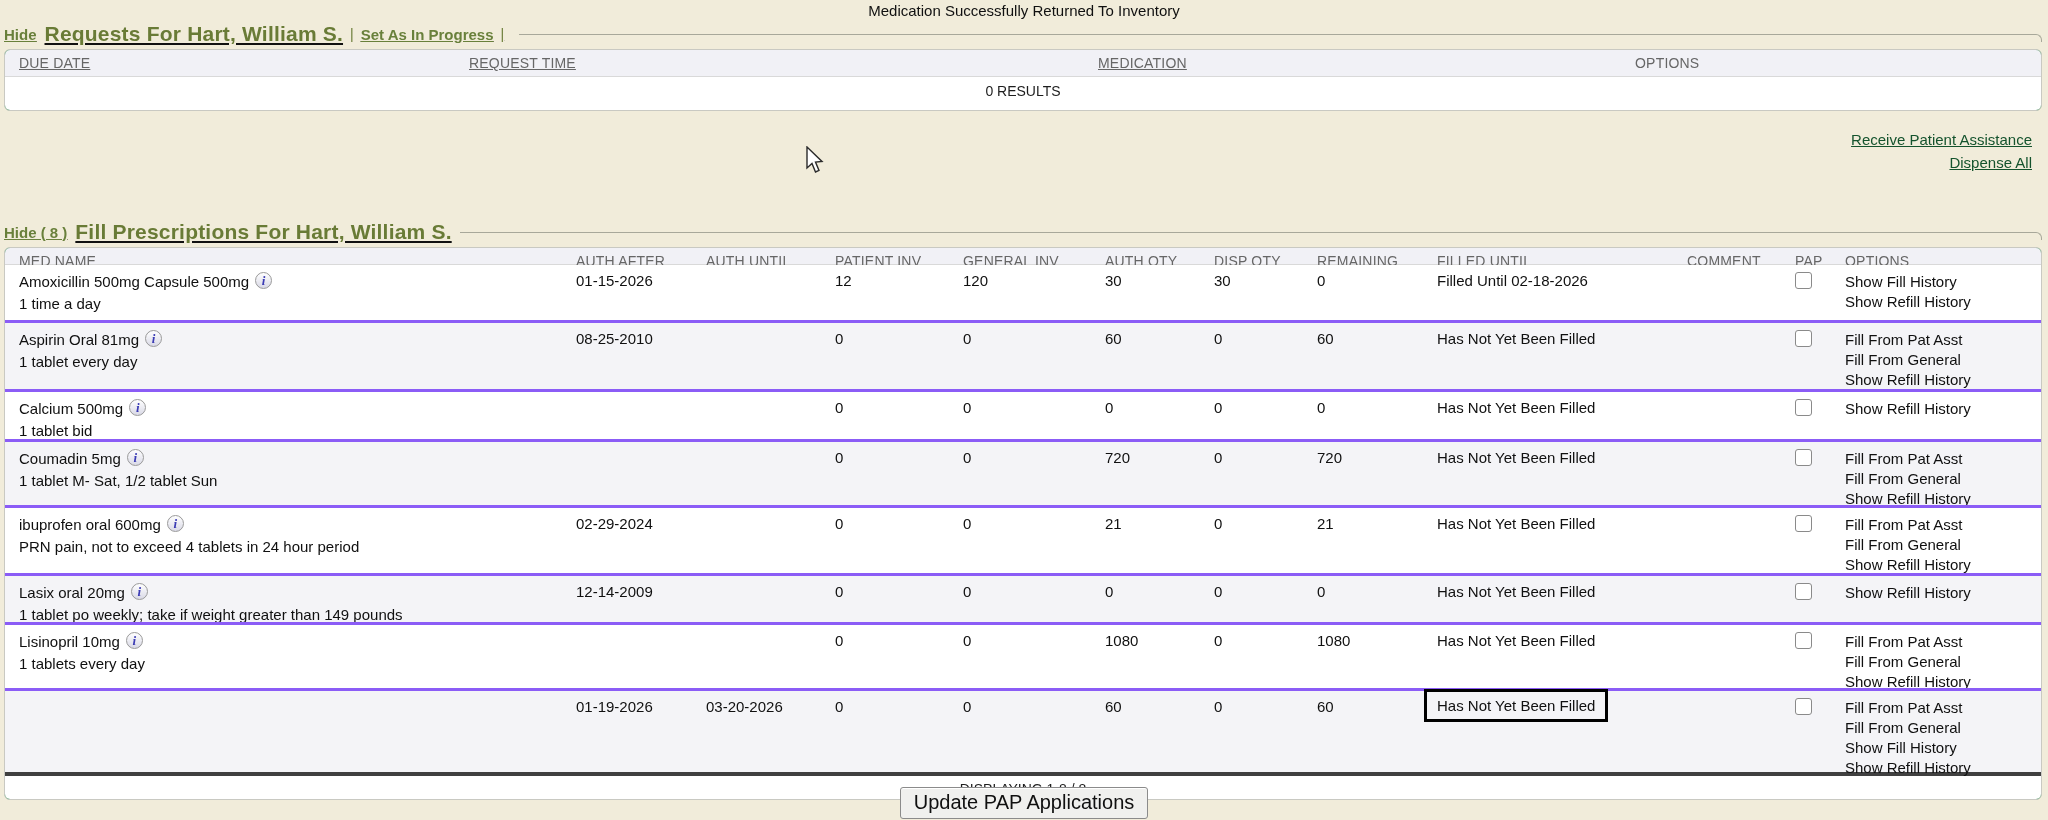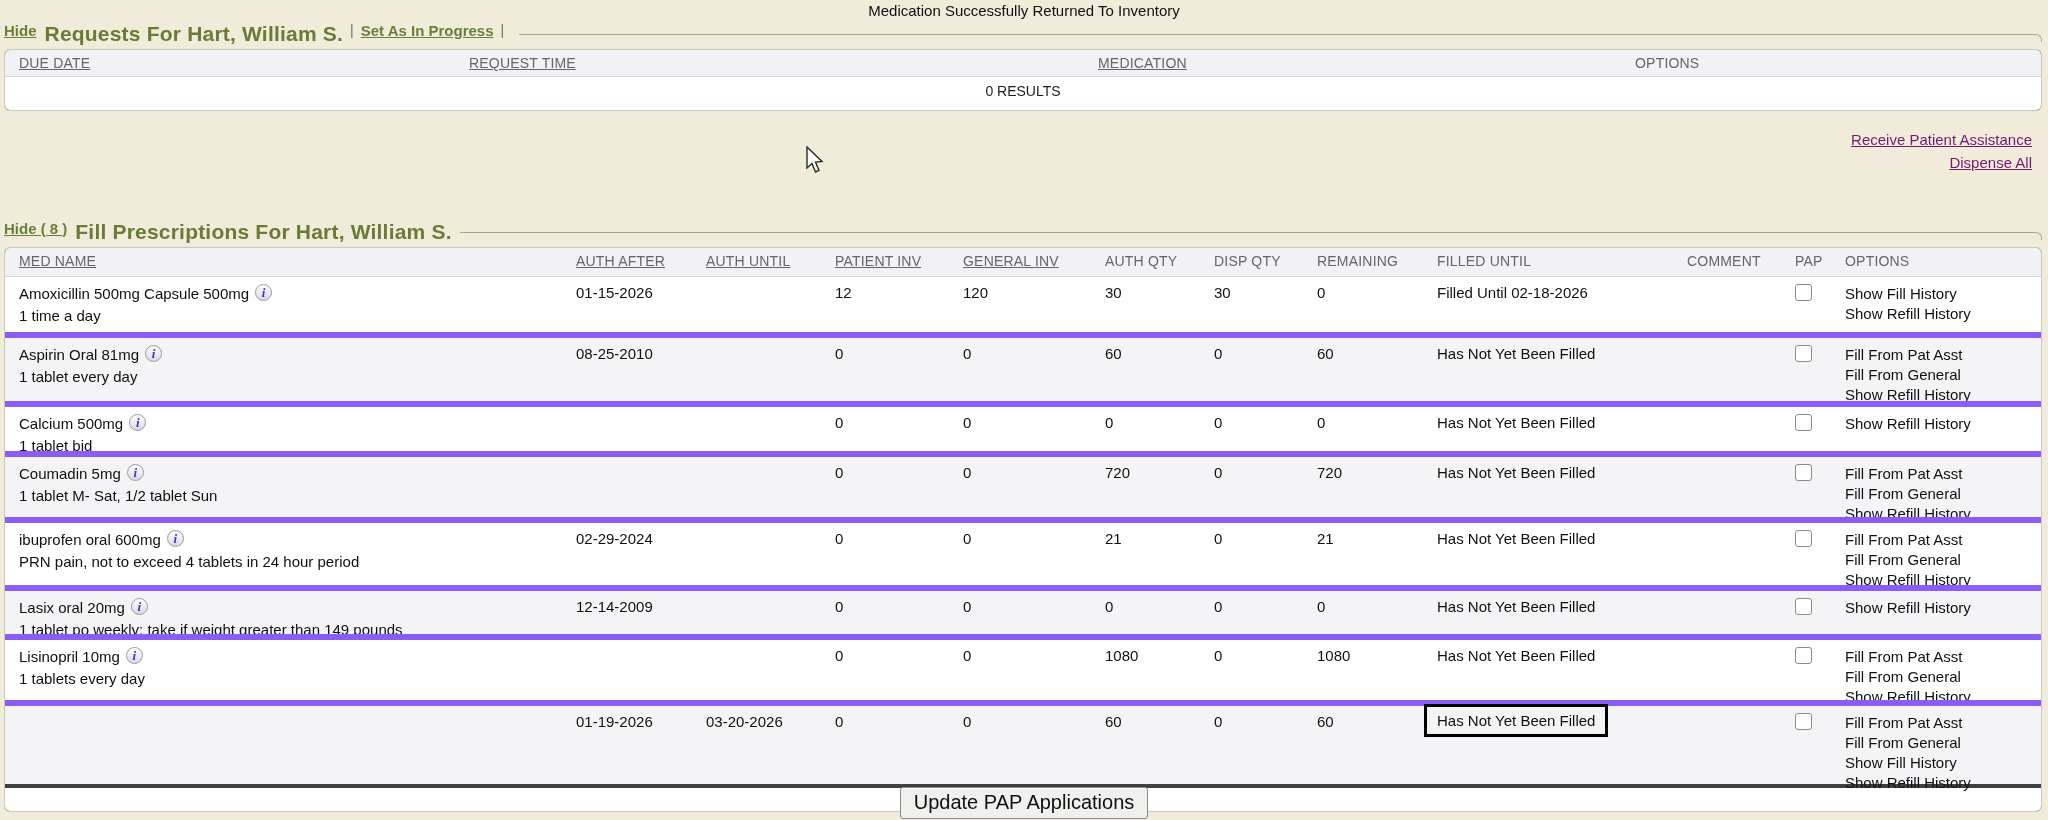--- a/index.html
+++ b/index.html
@@ -12,51 +12,51 @@
   }
 
   
   .top-msg { position:absolute; top:2px; left:0; right:0; text-align:center; font-size:15px; color:#101010; }
 
   
   .section { position:absolute; left:4px; right:6px; }
   #requests-section { top:22px; }
   #fill-section { top:196px;margin-top:24px; }
 
-  .section-titlebar { display:flex; white-space:nowrap; }
+  .section-titlebar { display:flex; align-items:center; white-space:nowrap;text-decoration:underline; }
   .hide-link { color:#69803b; font-weight:bold; font-size:15px; text-decoration:underline; margin-right:8px; cursor:pointer; }
   .section-title { color:#697b36; font-weight:bold; font-size:21px; letter-spacing:0.2px; }
   .title-sep { color:#697b36; font-size:14px; margin:0 7px; }
   .green-link { color:#69803b; font-size:15px; text-decoration:underline; cursor:pointer; font-weight:bold;}
   .legend-line { flex:1; margin-left:8px; height:8px; border-top:1px solid #a8a89a; border-right:1px solid #a8a89a; border-top-right-radius:6px; align-self:flex-start; margin-top:12px; }
 
   .tablebox { margin-top:3px; background:#15803d; border:1px solid #c9c9c2; border-radius:6px; overflow:hidden; }
 
   .thead { position:relative; background:#f1f1f6; border-bottom:1px solid #d9d9d9; }
   #requests-section .thead { height:27px; }
-  #fill-section .thead { height:29px; }
+  #fill-section .thead { height:17px; }
   .th { position:absolute; top:5px; font-size:14px; color:#666; letter-spacing:0.2px; }
   .th.sortable { text-decoration:underline; cursor:pointer; }
 
   
   .rc0{left:14px}.rc1{left:464px}.rc2{left:1093px}.rc3{left:1630px}
 
   
   .c0{left:14px}.c1{left:571px}.c2{left:701px}.c3{left:830px}.c4{left:958px}
   .c5{left:1100px}.c6{left:1209px}.c7{left:1312px}.c8{left:1432px}
   .c9{left:1682px}.c10{left:1790px}.c11{left:1840px}
 
   .empty-row { height:33px; line-height:28px; text-align:center; font-size:14px; color:#1d1d1d; background:#fff; }
 
   
   .page-actions { position:absolute; right:16px; top:128px; text-align:right; }
-  .page-actions .action-link { display:block; font-size:15px; color:#701a75; text-decoration:underline; line-height:23px; cursor:pointer; }
-
-  
-  .frow { position:relative; border-top:6px solid #8b5cf6; background:#fff; }
+  .page-actions .action-link { display:block; font-size:15px; color:#14532d; text-decoration:underline; line-height:23px; cursor:pointer; }
+
+  
+  .frow { position:relative; border-top:3px solid #8b5cf6; background:#fff; }
   .frow.alt { background:#f4f4f7; }
   .frow:first-of-type { border-top:none; }
   .frow:nth-of-type(1){min-height:55px}
   .frow:nth-of-type(2){min-height:69px}
   .frow:nth-of-type(3){min-height:50px}
   .frow:nth-of-type(4){min-height:66px}
   .frow:nth-of-type(5){min-height:68px}
   .frow:nth-of-type(6){min-height:49px}
   .frow:nth-of-type(7){min-height:66px}
   .frow:nth-of-type(8){min-height:84px}

